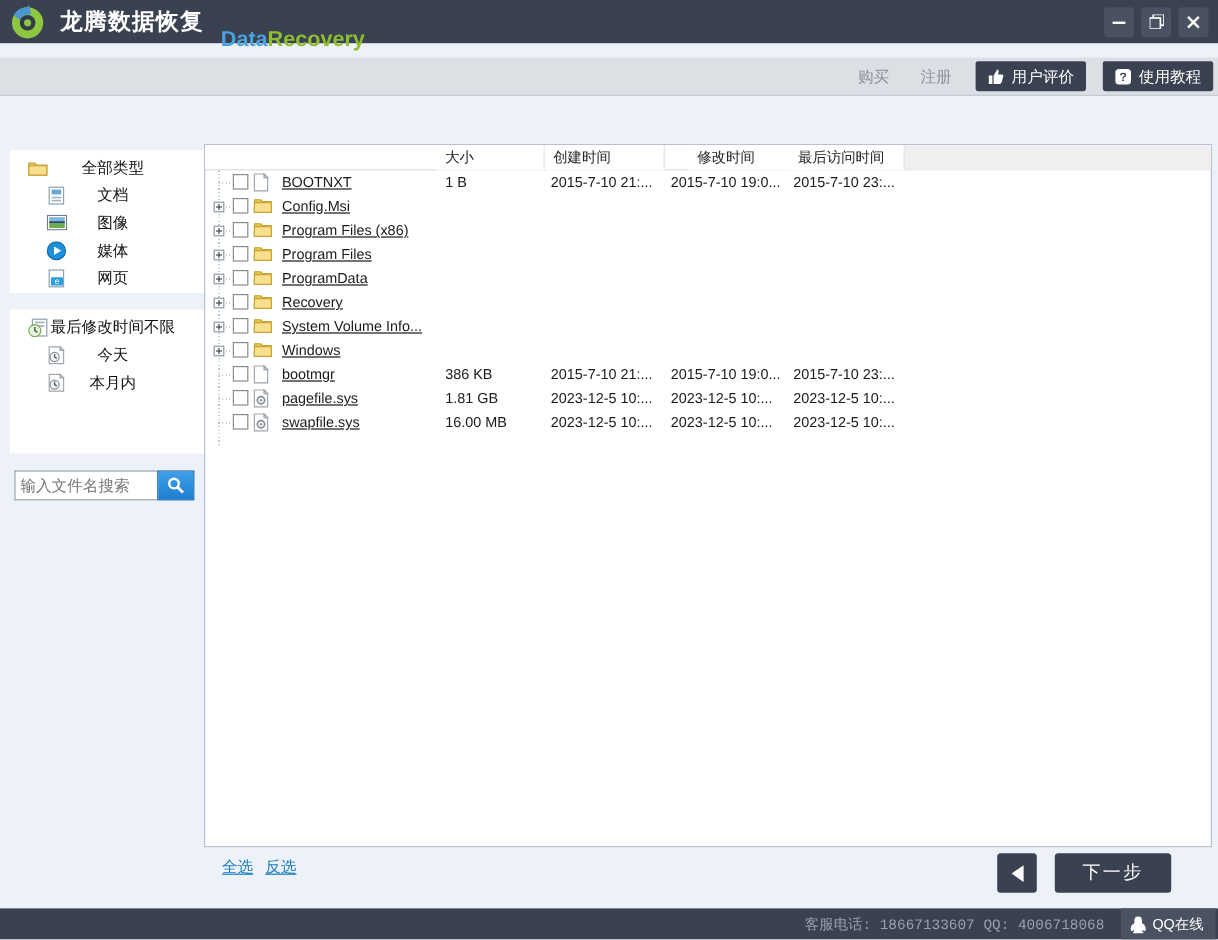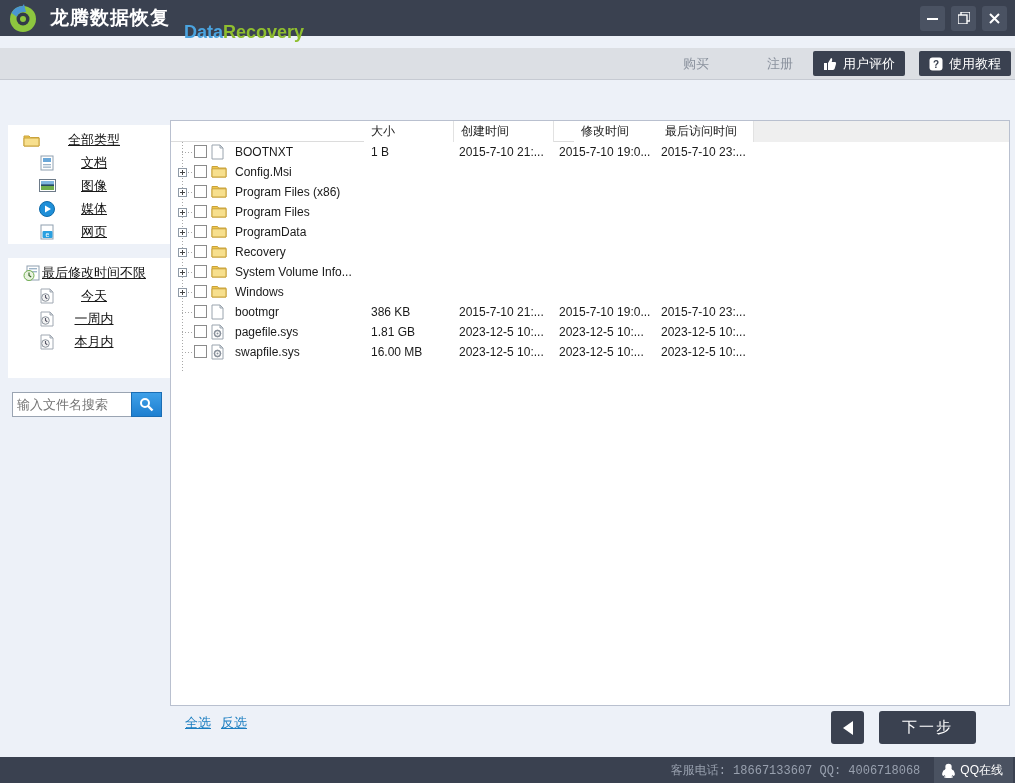--- a/index.html
+++ b/index.html
@@ -12,29 +12,29 @@
   .app-title { color:#fff; font-size:19px; font-weight:bold; margin-left:12px; letter-spacing:1px; }
   .brand { font-size:18px; font-weight:bold; margin-left:14px;margin-top:28px; }
   .brand .b1 { color:#4aa3df; }
   .brand .b2 { color:#8fbe2f; }
   .win-controls { margin-left:auto; display:flex; gap:6px; margin-right:8px; }
   .win-btn { width:25px; height:25px; background:#4a5262; border-radius:3px; display:flex; align-items:center; justify-content:center; cursor:default; }
   .win-btn svg { display:block; }
 
   
   .toolbar { position:absolute; left:0; top:48px; width:1015px; height:32px; background:#dcdfe4; border-bottom:1px solid #c6cad2; display:flex; align-items:center; justify-content:flex-end; gap:14px; padding-right:4px; }
-  .tool-link { color:#8a919d; font-size:13px; cursor:pointer; padding:0 6px;margin-left:32px; }
+  .tool-link { color:#8a919d; font-size:13px; cursor:pointer; padding:0 6px; }
   .tool-btn { height:25px; background:#3a4150; color:#fff; font-size:13px; border-radius:2px; display:flex; align-items:center; gap:6px; padding:0 10px; cursor:pointer; }
   .tool-btn:last-child { margin-right:0; }
 
   
   .content { position:absolute; left:0; top:81px; width:1015px; height:676px; background:#edf1f8; }
 
   
-  .side-card { position:absolute; left:8px; width:162px; background:#fff; padding:3px 0;text-decoration:underline; }
+  .side-card { position:absolute; left:8px; width:162px; background:#fff; padding:3px 0; }
   #card-types { top:44px; height:119px; }
   #card-times { top:177px; height:120px; }
   .side-item { height:23px; display:flex; align-items:center; cursor:pointer; position:relative; }
   .side-item .s-icon { position:absolute; left:14px; width:18px; height:18px; display:flex; align-items:center; justify-content:center; }
   .side-item.child .s-icon { left:30px; }
   .side-item .s-label { flex:1; text-align:center; font-size:13px; color:#111; padding-left:10px; }
   .side-item.header .s-label { font-size:13px; }
 
   
   .search-box { position:absolute; left:12px; top:311px; width:150px; height:25px; display:flex; }
@@ -49,21 +49,21 @@
   .rows { position:relative; }
   .tree-guide { position:absolute; left:11px; top:0; width:1px; background:repeating-linear-gradient(to bottom,#a8a8a8 0 1px,transparent 1px 3px); }
   .row { position:relative; height:20px; width:838px; cursor:default; }
   .row::before { content:""; position:absolute; left:11px; top:10px; width:11px; height:1px; background:repeating-linear-gradient(to right,#a8a8a8 0 1px,transparent 1px 3px); }
   .expander { position:absolute; left:7px; top:6px; width:9px; height:9px; background:#fff; border:1px solid #8f9aa6; cursor:pointer; }
   .expander::before { content:""; position:absolute; left:1px; top:3px; width:5px; height:1px; background:#444; }
   .expander::after { content:""; position:absolute; left:3px; top:1px; width:1px; height:5px; background:#444; }
   .cbx { position:absolute; left:23px; top:3px; width:13px; height:13px; background:#fff; border:1px solid #8b8b8b; cursor:pointer; }
   .cbx svg { position:absolute; left:0; top:-1px; }
   .r-icon { position:absolute; left:40px; top:2px; width:16px; height:16px; }
-  .r-name { position:absolute; left:61px; top:0; height:20px; line-height:20px; white-space:nowrap; padding:0 3px; }
+  .r-name { position:absolute; left:61px; top:0; height:20px; line-height:20px; white-space:nowrap; padding:0 3px;text-decoration:underline; }
   .r-size { position:absolute; left:200px; top:0; height:20px; line-height:20px; }
   .r-created { position:absolute; left:288px; top:0; height:20px; line-height:20px; }
   .r-modified { position:absolute; left:388px; top:0; height:20px; line-height:20px; }
   .r-accessed { position:absolute; left:490px; top:0; height:20px; line-height:20px; }
   .sel-bar { position:absolute; left:58px; top:0; width:525px; height:20px; background:#2a94e0; }
   .row.selected .r-name { color:#fff; }
   .row.selected::after { content:""; position:absolute; left:0; right:0; bottom:0; height:0; border-bottom:1px dashed #cf7c35; }
 
   
   .foot-links { position:absolute; left:185px; top:633px; display:flex; gap:10px; font-size:13px; }
@@ -208,31 +208,20 @@
       </div>
       <div class="side-item child">
         <span class="s-icon">
           <svg width="14" height="16" viewBox="0 0 14 16">
             <path d="M1 1 h9 l3 3 v11 H1 Z" fill="#fff" stroke="#a0a8b2"></path>
             <path d="M10 1 l3 3 h-3 Z" fill="#d8dde2" stroke="#a0a8b2"></path>
             <circle cx="5.5" cy="9.5" r="3.8" fill="#f2f2f2" stroke="#8a929c"></circle>
             <path d="M5.5 7 V9.5 L7.3 10.8" fill="none" stroke="#556" stroke-width="1.1"></path>
           </svg>
         </span>
-        <span class="s-label">一周内</span>
-      </div>
-      <div class="side-item child">
-        <span class="s-icon">
-          <svg width="14" height="16" viewBox="0 0 14 16">
-            <path d="M1 1 h9 l3 3 v11 H1 Z" fill="#fff" stroke="#a0a8b2"></path>
-            <path d="M10 1 l3 3 h-3 Z" fill="#d8dde2" stroke="#a0a8b2"></path>
-            <circle cx="5.5" cy="9.5" r="3.8" fill="#f2f2f2" stroke="#8a929c"></circle>
-            <path d="M5.5 7 V9.5 L7.3 10.8" fill="none" stroke="#556" stroke-width="1.1"></path>
-          </svg>
-        </span>
         <span class="s-label">本月内</span>
       </div>
     </div>
 
   <div class="search-box">
     <input class="search-input" type="text" placeholder="输入文件名搜索" style="">
     <div class="search-btn">
       <svg width="15" height="15" viewBox="0 0 15 15">
         <circle cx="6" cy="6" r="4" fill="none" stroke="#fff" stroke-width="2"></circle>
         <path d="M9 9 L13.5 13.5" stroke="#fff" stroke-width="2.4"></path>

